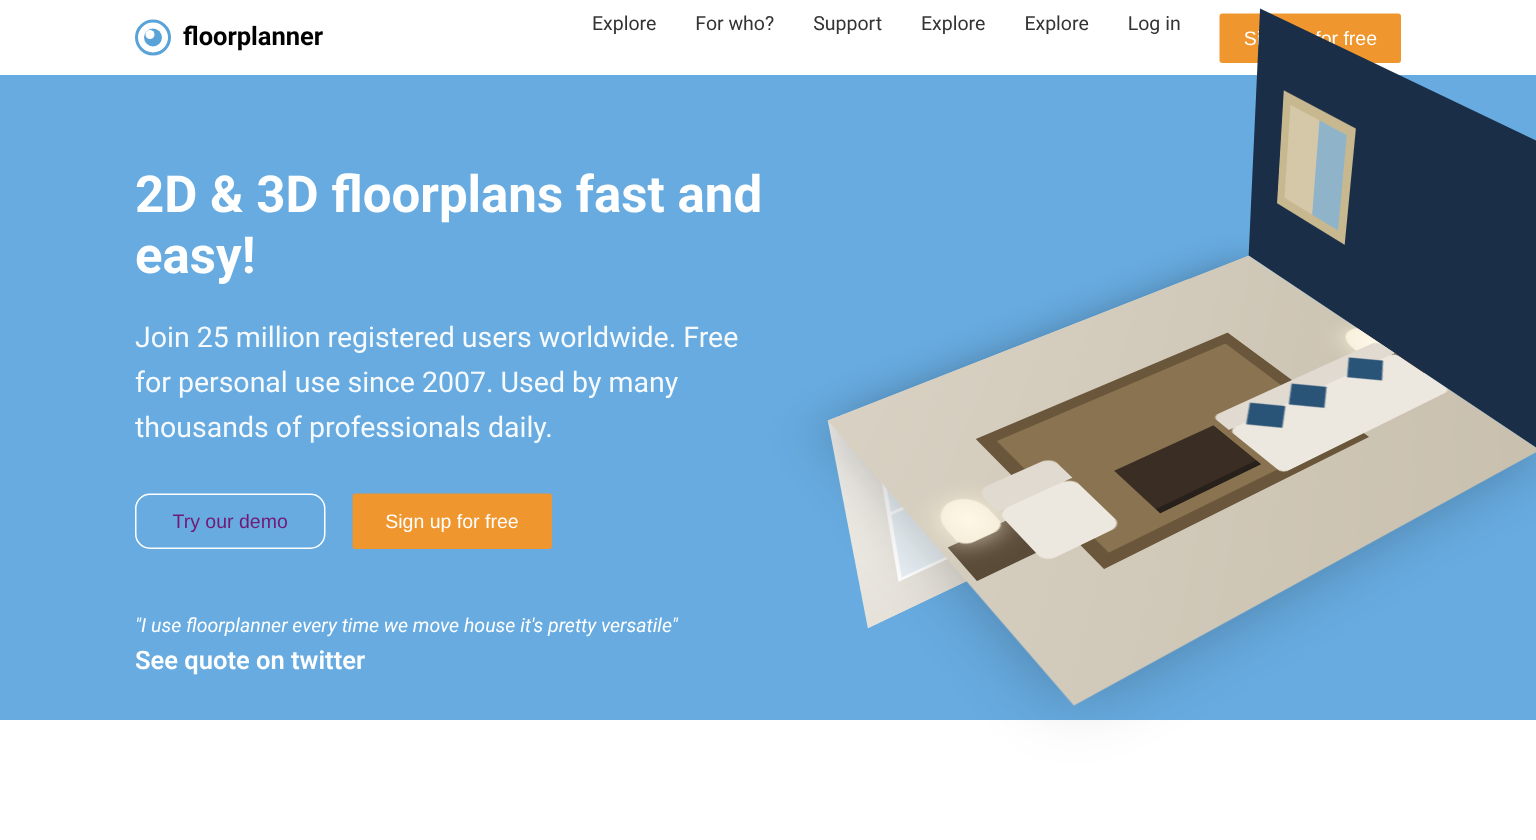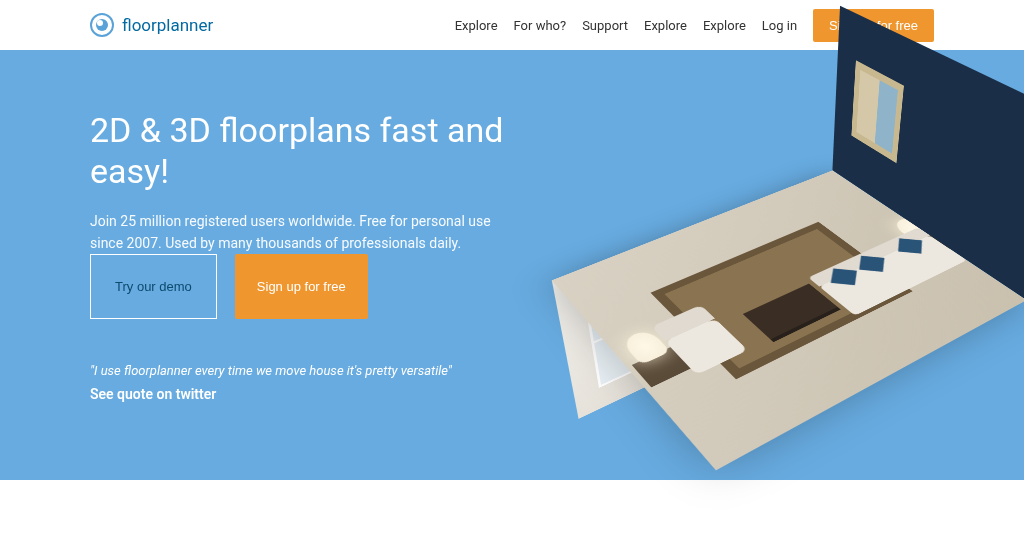--- a/index.html
+++ b/index.html
@@ -2,33 +2,33 @@
 <html><head>
 <meta charset="utf-8">
 <style>
 *{margin:0;padding:0;box-sizing:border-box}
 body{font-family:-apple-system,BlinkMacSystemFont,"Segoe UI",Roboto,sans-serif;width:1024px;height:560px;overflow:hidden;background:#fff}
 .header{display:flex;align-items:center;justify-content:space-between;padding:10px 90px;height:50px;background:#fff}
 .logo-group{display:flex;align-items:center;gap:8px}
 .logo-icon{width:24px;height:24px;border-radius:50%;border:2px solid #5aa3d8;display:flex;align-items:center;justify-content:center}
 .logo-inner{width:12px;height:12px;background:#5aa3d8;border-radius:50%;position:relative}
 .logo-inner::after{content:"";position:absolute;width:6px;height:6px;background:#fff;border-radius:50%;top:1px;left:1px}
-.logo-text{font-size:17px;font-weight:400;color:#0369a1}
-.nav{display:flex;align-items:center;gap:16px}
+.logo-text{font-size:17px;font-weight:700;color:#000000}
+.nav{display:flex;gap:26px}
 .nav-link{font-size:13px;color:#333;text-decoration:none;cursor:pointer}
 .signup-btn{background:#f0962e;color:#fff;border:none;padding:9px 16px;font-size:13px;border-radius:2px;cursor:pointer;font-weight:500}
 .hero{background:#67abe0;height:430px;position:relative;display:flex;padding:60px 0 0 90px}
 .hero-left{width:430px;color:#fff}
-.hero-title{font-size:34px;font-weight:400;line-height:1.2;margin-bottom:18px}
-.hero-sub{font-size:14px;line-height:1.6;opacity:0.95}
+.hero-title{font-size:34px;font-weight:700;line-height:1.2;margin-bottom:18px}
+.hero-sub{font-size:19px;line-height:1.6;margin-bottom:28px;opacity:0.95}
 .hero-btns{display:flex;gap:18px;margin-bottom:44px}
-.demo-btn{background:transparent;border:1px solid #fff;color:#0c4a6e;padding:24px 24px;font-size:13px;cursor:pointer;border-radius:0}
+.demo-btn{background:transparent;border:1px solid #fff;color:#701a75;padding:10px 24px;font-size:13px;cursor:pointer;border-radius:10px}
 .signup-hero{background:#f0962e;color:#fff;border:none;padding:10px 22px;font-size:13px;cursor:pointer;border-radius:2px}
 .quote{font-size:13px;font-style:italic;margin-bottom:6px}
-.quote-link{font-size:14px;font-weight:600;cursor:pointer}
+.quote-link{font-size:17px;font-weight:600;cursor:pointer}
 .room{position:absolute;right:20px;top:40px;width:460px;height:380px;perspective:900px}
 .room-box{position:relative;width:100%;height:100%;transform-style:preserve-3d;transform:rotateX(52deg) rotateZ(-36deg)}
 .floor{position:absolute;width:360px;height:300px;background:linear-gradient(135deg,#d9d2c4 0%,#c9c0ae 100%);left:50px;top:60px;box-shadow:0 0 40px rgba(0,0,0,0.25)}
 .rug{position:absolute;width:210px;height:150px;background:#8a7350;border:10px solid #6a563a;left:120px;top:135px}
 .wall-left{position:absolute;width:300px;height:200px;background:linear-gradient(180deg,#f2f0ec 0%,#e6e2da 100%);transform:rotateX(-90deg);transform-origin:top;left:50px;top:60px}
 .wall-right{position:absolute;width:200px;height:360px;background:#1a2e48;transform:rotateY(90deg);transform-origin:right;left:210px;top:60px}
 .window{position:absolute;width:100px;height:140px;background:#e8f0f5;top:28px;border:3px solid #fff}
 .window::before,.window::after{content:"";position:absolute;background:#fff}
 .window::before{width:3px;height:100%;left:48px}
 .window::after{width:100%;height:3px;top:68px}

